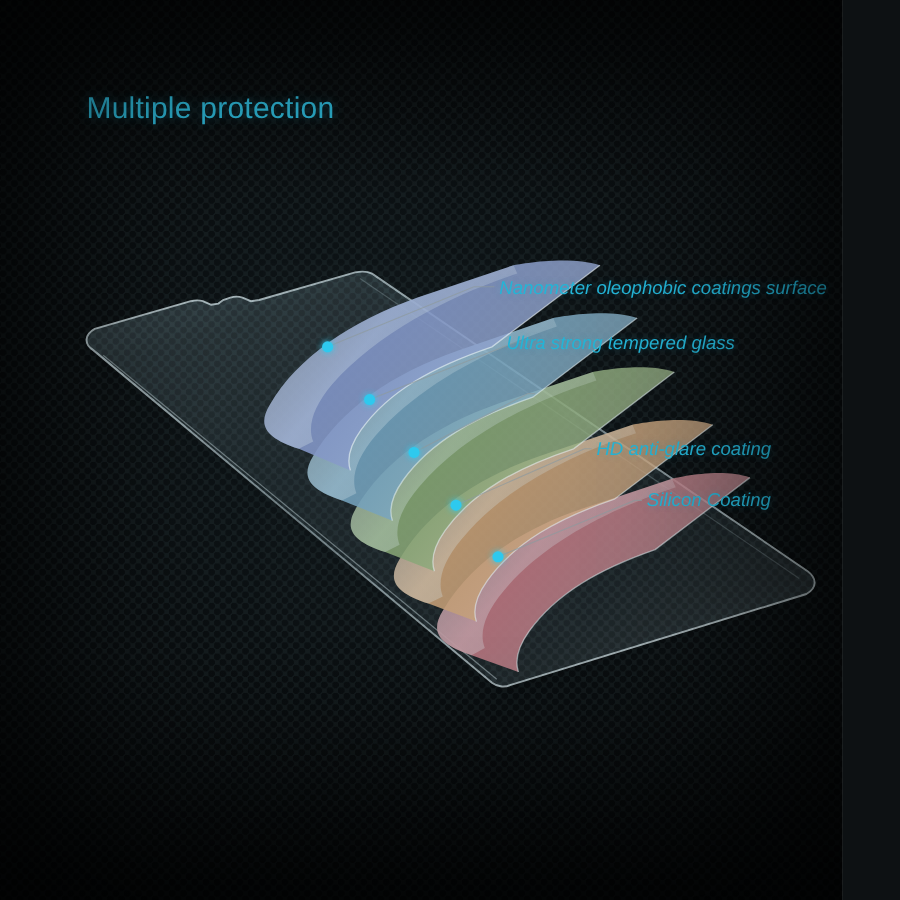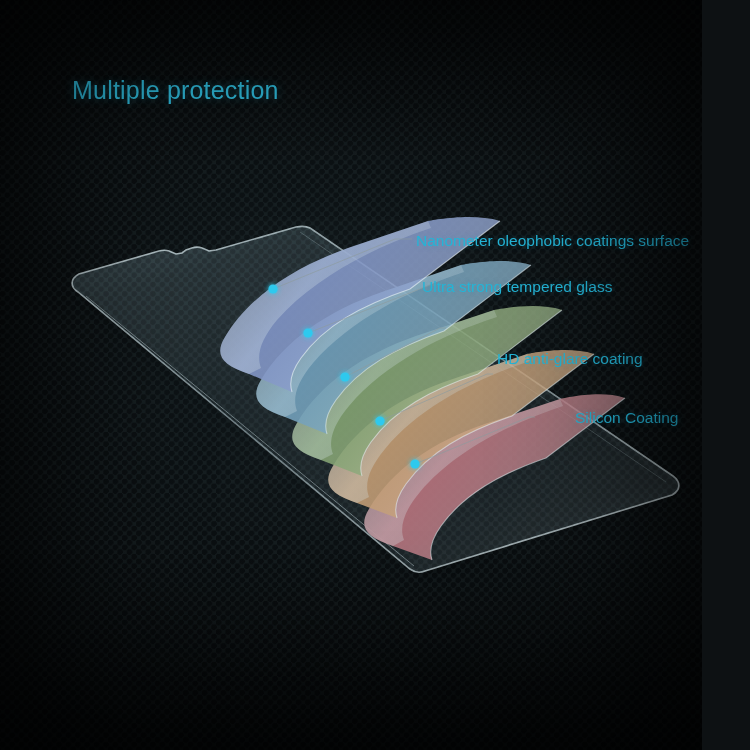--- a/index.html
+++ b/index.html
@@ -59,20 +59,21 @@
     inset: 0;
     width: 750px;
     height: 750px;
   }
   .label {
     position: absolute;
     font-size: 15.5px;
     color: #24b4d6;
     white-space: nowrap;
     text-shadow: 0 0 7px rgba(36,180,214,0.28);
+    font-style: italic;
   }
 </style>
 </head>
 <body>
 
 <div id="stage">
 
   <div class="mesh"></div>
   <div class="mesh-sheen"></div>
 
@@ -282,17 +283,17 @@
       <circle cx="345" cy="377" r="4.6" fill="#2ec9ee"></circle>
       <circle cx="380" cy="421" r="4.6" fill="#2ec9ee"></circle>
       <circle cx="415" cy="464" r="4.6" fill="#2ec9ee"></circle>
     </g>
   </svg>
 
   <div id="title">Multiple protection</div>
 
   <div class="label" style="left:416px; top:232px;">Nanometer oleophobic coatings surface</div>
   <div class="label" style="left:422px; top:278px;">Ultra strong tempered glass</div>
-  <div class="label" style="left:497px; top:350px;">HD anti-glare coating</div>
-  <div class="label" style="left:539px; top:409px;margin-left:36px;">Silicon Coating</div>
+  <div class="label" style="left:497px; top:366px;">HD anti-glare coating</div>
+  <div class="label" style="left:539px; top:409px;">Silicon Coating</div>
 
   <div class="vignette"></div>
 </div>
 
 </body></html>

